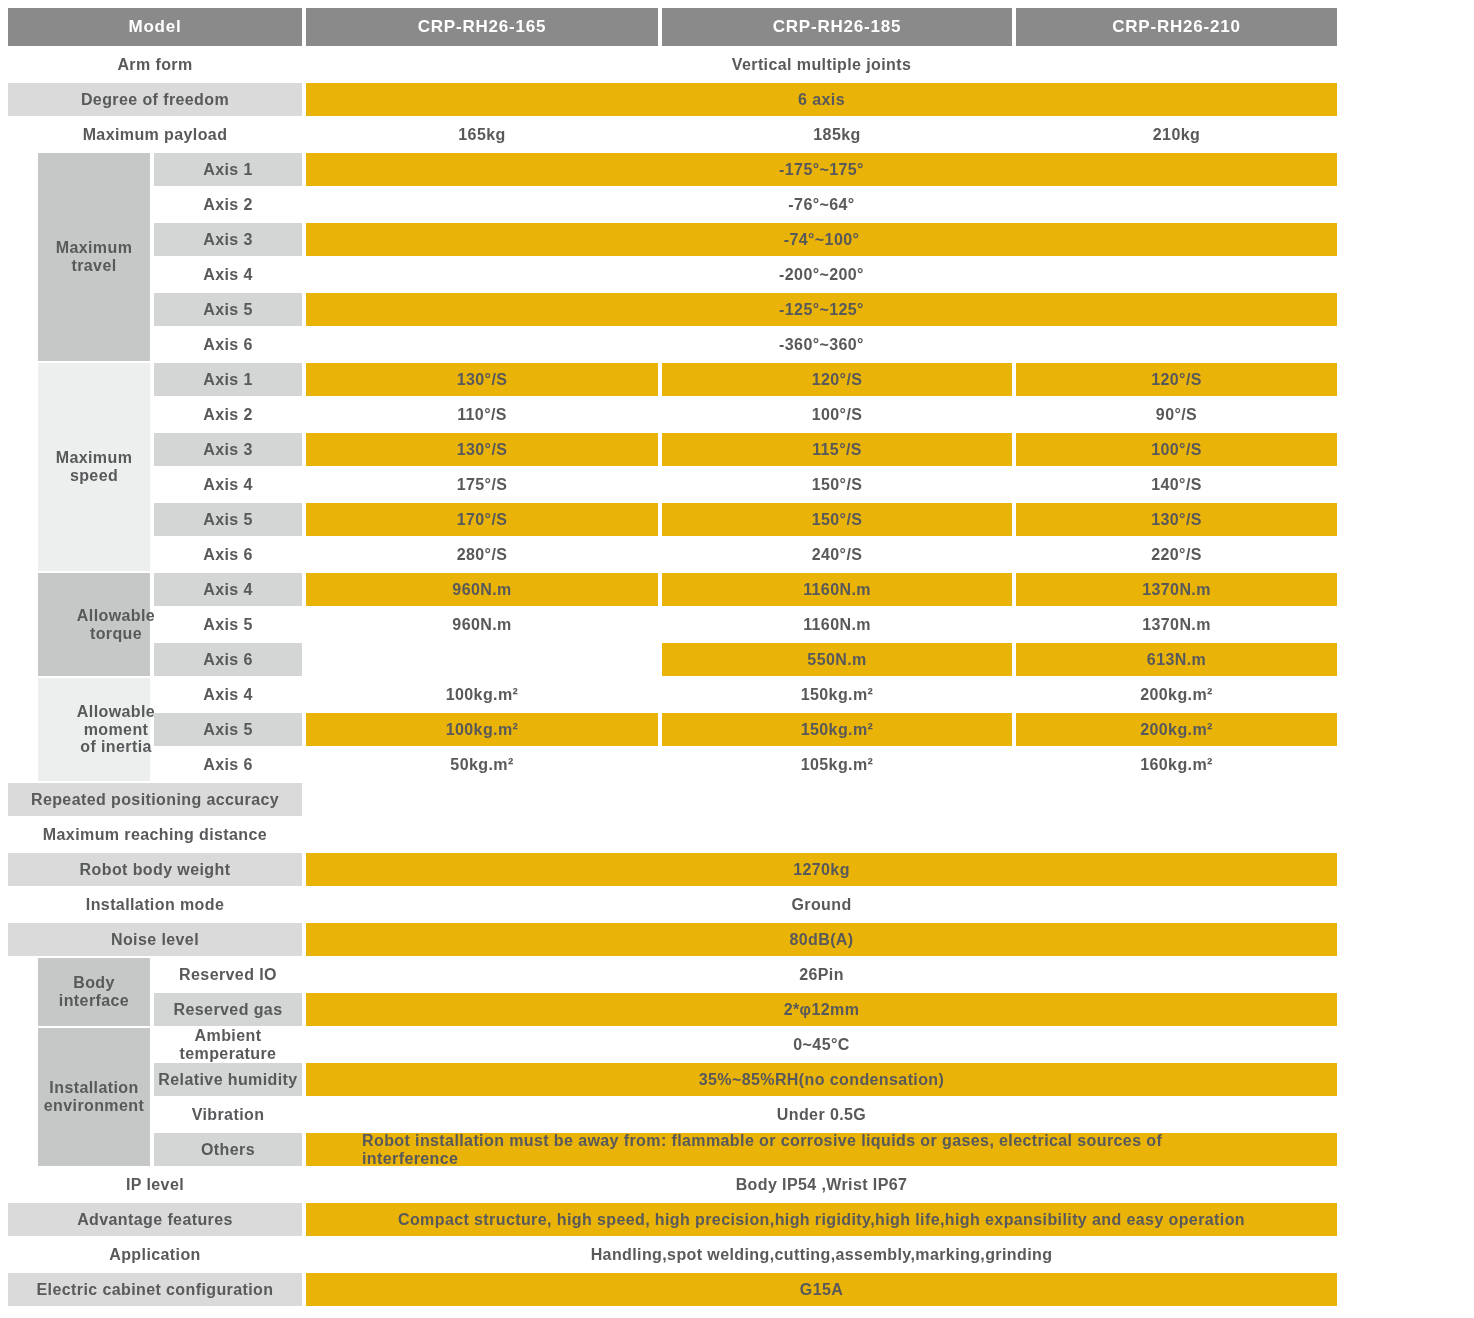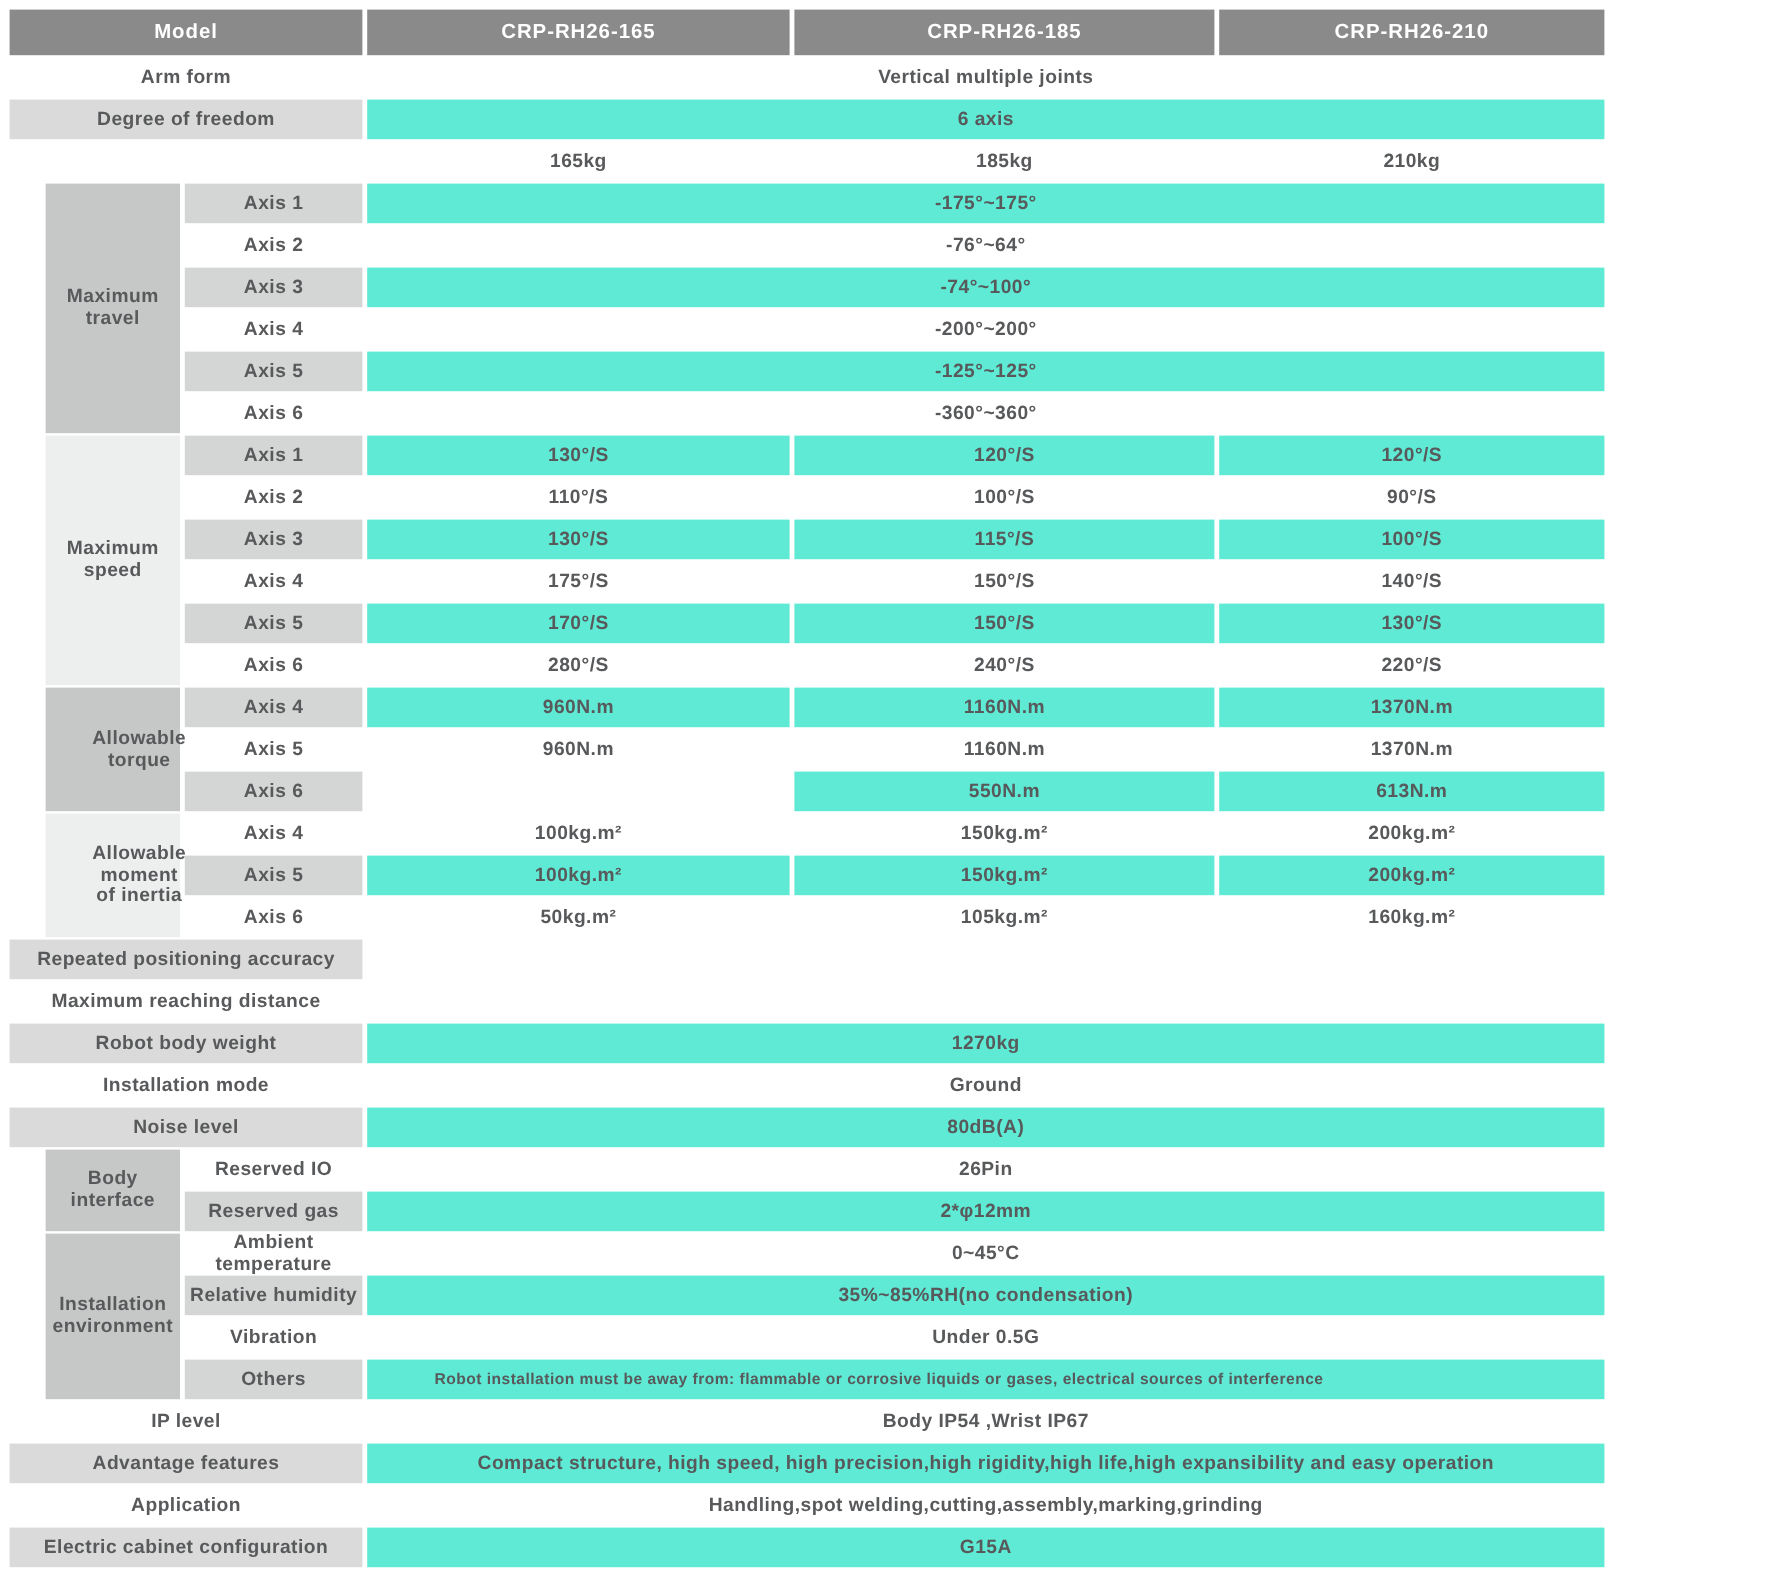--- a/index.html
+++ b/index.html
@@ -23,40 +23,41 @@
   .v1{grid-column:3;}
   .v2{grid-column:4;}
   .v3{grid-column:5;}
   .vs{grid-column:3 / 6;}
   .s2{grid-row:span 2;}
   .s3{grid-row:span 3;padding-left:44px;}
   .s4{grid-row:span 4;}
   .s6{grid-row:span 6;}
   .lg{background:#d9dad9;}   
   .ag{background:#d4d6d5;}   
-  .vg{background:#5eead4;}   
+  .vg{background:#eab308;}   
   .left{justify-content:flex-start;text-align:left;
-        padding:0 130px 0 56px;font-size:13px;}
+        padding:0 130px 0 56px;font-size:16px;}
 </style>
 </head>
 <body>
 
 <div class="table">
 
   <div class="cell lab hdr">Model</div>
   <div class="cell v1 hdr">CRP-RH26-165</div>
   <div class="cell v2 hdr">CRP-RH26-185</div>
   <div class="cell v3 hdr">CRP-RH26-210</div>
 
   <div class="cell lab">Arm form</div>
   <div class="cell vs">Vertical multiple joints</div>
 
   <div class="cell lab lg">Degree of freedom</div>
   <div class="cell vs vg">6 axis</div>
 
+  <div class="cell lab">Maximum payload</div>
   <div class="cell v1">165kg</div>
   <div class="cell v2">185kg</div>
   <div class="cell v3">210kg</div>
 
   <div class="cell grp s6">Maximum travel</div>
   <div class="cell axi ag">Axis 1</div>
   <div class="cell vs vg">-175°~175°</div>
   <div class="cell axi">Axis 2</div>
   <div class="cell vs">-76°~64°</div>
   <div class="cell axi ag">Axis 3</div>

